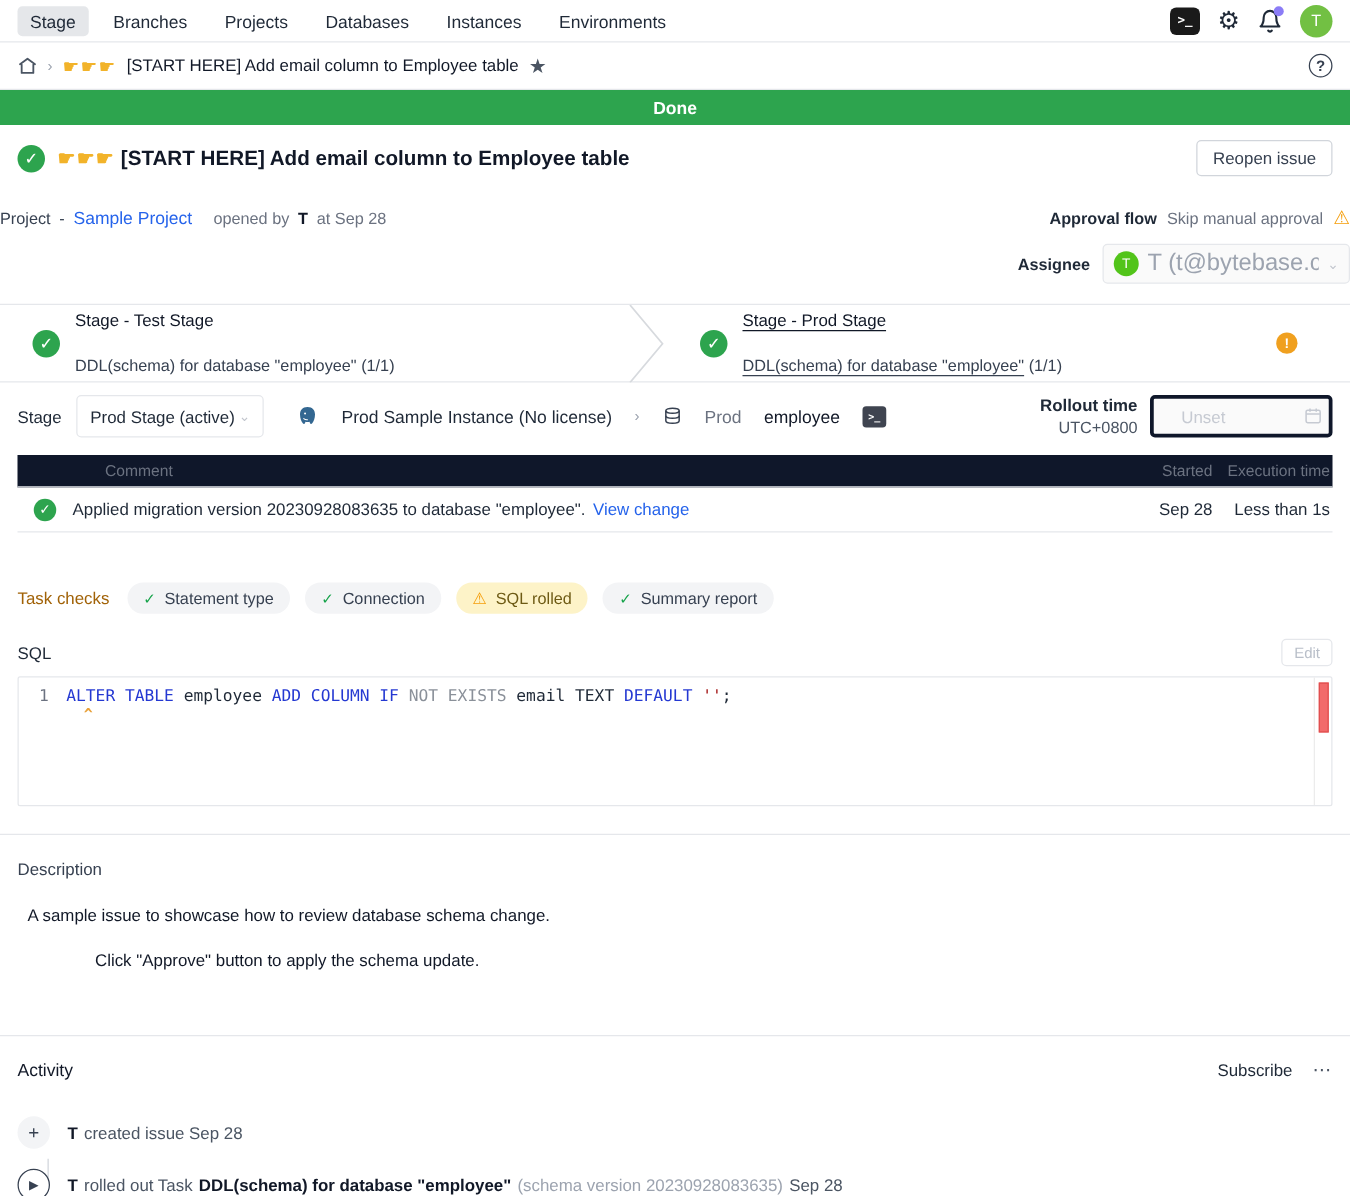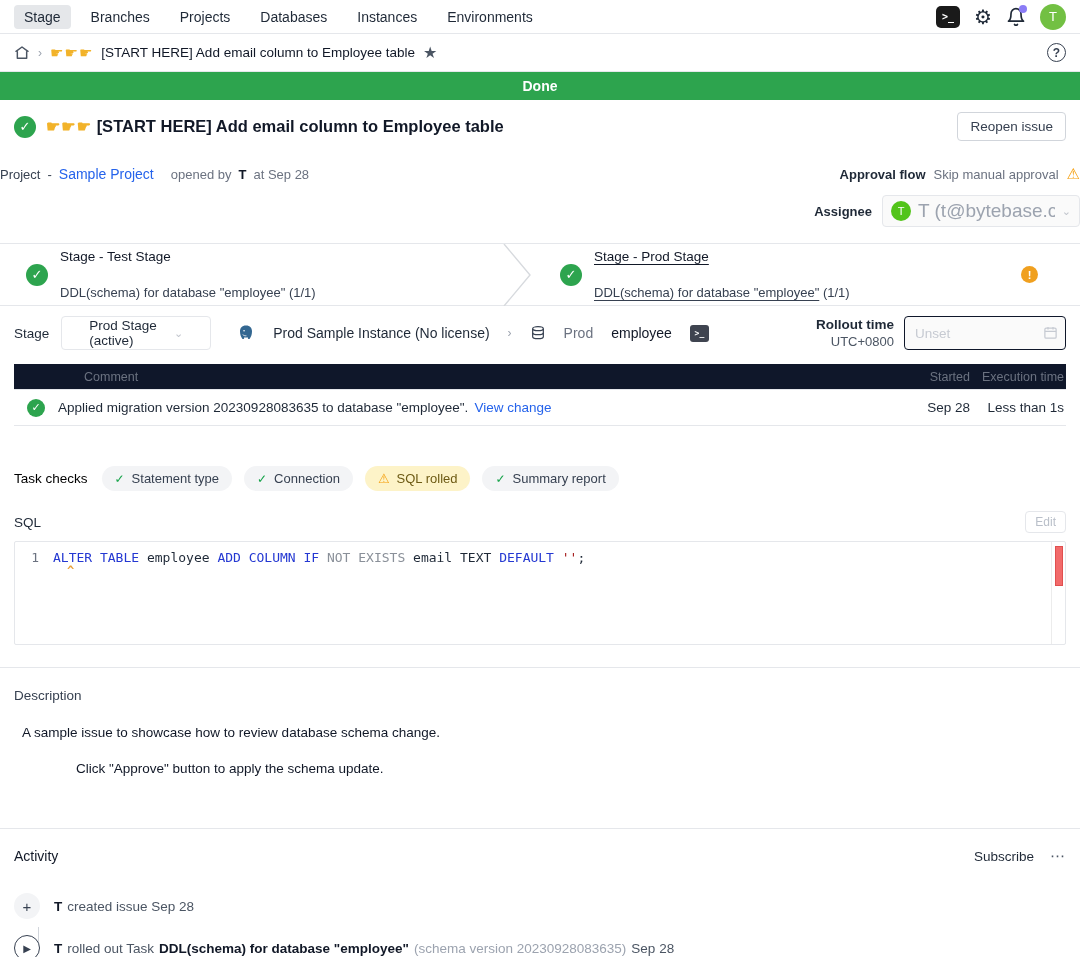--- a/index.html
+++ b/index.html
@@ -63,46 +63,46 @@
   .stage-card.second { flex: 1; }
   .stage-texts { display: flex; flex-direction: column; gap: 21px; }
   .stage-title { font-size: 13.5px; color: #111827; }
   .stage-sub { font-size: 13px; color: #374151; }
   .ul { text-decoration: underline; text-underline-offset: 3px; }
   .stage-chevron { align-self: stretch; display: flex; }
   .orange-badge { width: 17px; height: 17px; border-radius: 50%; background: #f0a01f; color: #fff; font-size: 11px; font-weight: bold; display: flex; align-items: center; justify-content: center; margin: auto 16px auto auto; }
 
   
   .stagebar { display: flex; align-items: center; padding: 10px 14px 12px; gap: 12px; }
-  .stage-select { width: 150px; height: 34px; border: 1px solid #e5e7eb; border-radius: 4px; display: flex; align-items: center; justify-content: space-between; padding: 0 27px; font-size: 13.5px; color: #1f2937; cursor: pointer; }
+  .stage-select { width: 150px; height: 34px; border: 1px solid #e5e7eb; border-radius: 4px; display: flex; align-items: center; justify-content: space-between; padding: 0 10px; font-size: 13.5px; color: #1f2937; cursor: pointer; }
   .dbcrumb { display: flex; align-items: center; gap: 18px; font-size: 14px; color: #1f2937; }
   .mini-term { width: 19px; height: 17px; background: #3f4450; border-radius: 3px; color: #fff; font-family: "DejaVu Sans Mono", monospace; font-size: 8px; font-weight: bold; display: flex; align-items: center; justify-content: center; cursor: pointer; }
   .rollout { margin-left: auto; display: flex; align-items: center; gap: 10px; }
   .rollout-labels { text-align: right; line-height: 1.3; }
   .rollout-title { font-weight: bold; font-size: 13.5px; color: #1f2937; }
   .rollout-tz { font-size: 13px; color: #4b5563; }
   .unset-wrap { position: relative; }
-  .unset-input { width: 162px; height: 34px; border: 1px solid #0f172a; border-radius: 4px; background: #fafafa; padding: 0 28px 0 10px; font-size: 13.5px; font-family: inherit; color: #374151; }
+  .unset-input { width: 146px; height: 34px; border: 3px solid #0f172a; border-radius: 4px; background: #fafafa; padding: 0 28px 0 22px; font-size: 13.5px; font-family: inherit; color: #374151; }
   .unset-input::placeholder { color: #c6cad2; }
   .cal-icon { position: absolute; right: 8px; top: 9px; }
 
   
   .tasktable { margin: 2px 14px 0; border-bottom: 1px solid #e5e7eb; }
   .thead { display: flex; background: #0f172a; border-bottom: 1px solid #e5e7eb; height: 26px; align-items: center; font-size: 12.5px; color: #6b7280; }
   .trow { display: flex; align-items: center; height: 35px; font-size: 13.5px; }
   .col-icon { width: 44px; display: flex; justify-content: center; }
   .col-comment { flex: 1; padding-left: 26px; }
   .trow .col-comment { padding-left: 0; display: flex; gap: 6px; align-items: center; }
   .col-started { width: 58px; text-align: right; }
   .col-exec { width: 96px; text-align: right; padding-right: 2px; }
   .check-badge.sm { width: 18px; height: 18px; font-size: 11px; }
 
   
   .checksrow { display: flex; align-items: center; gap: 12px; padding: 40px 14px 10px; }
-  .checks-label { font-size: 13.5px; color: #000000; margin-right: 2px; }
+  .checks-label { font-size: 13.5px; color: #a16207; margin-right: 2px; }
   .chip { display: flex; align-items: center; gap: 7px; background: #f3f4f6; border-radius: 999px; padding: 5px 13px; font-size: 13px; color: #374151; cursor: pointer; }
   .chip .tick { color: #16a34a; font-size: 12px; }
   .chip.warn { background: #fdf3c8; color: #6d5a14; }
   .chip.warn .warn-glyph { font-size: 13px; }
 
   
   .sqlhead { display: flex; align-items: center; justify-content: space-between; padding: 10px 14px 8px; }
   .sql-label { font-size: 13.5px; color: #1f2937; }
   .edit-btn { border: 1px solid #e5e7eb; border-radius: 4px; background: #fff; color: #b9bfc9; font-size: 12px; padding: 3px 9px; font-family: inherit; }
   .editor { margin: 0 14px; border: 1px solid #e5e7eb; border-radius: 2px; height: 104px; position: relative; font-family: "DejaVu Sans Mono", monospace; font-size: 13px; padding-top: 8px; }

